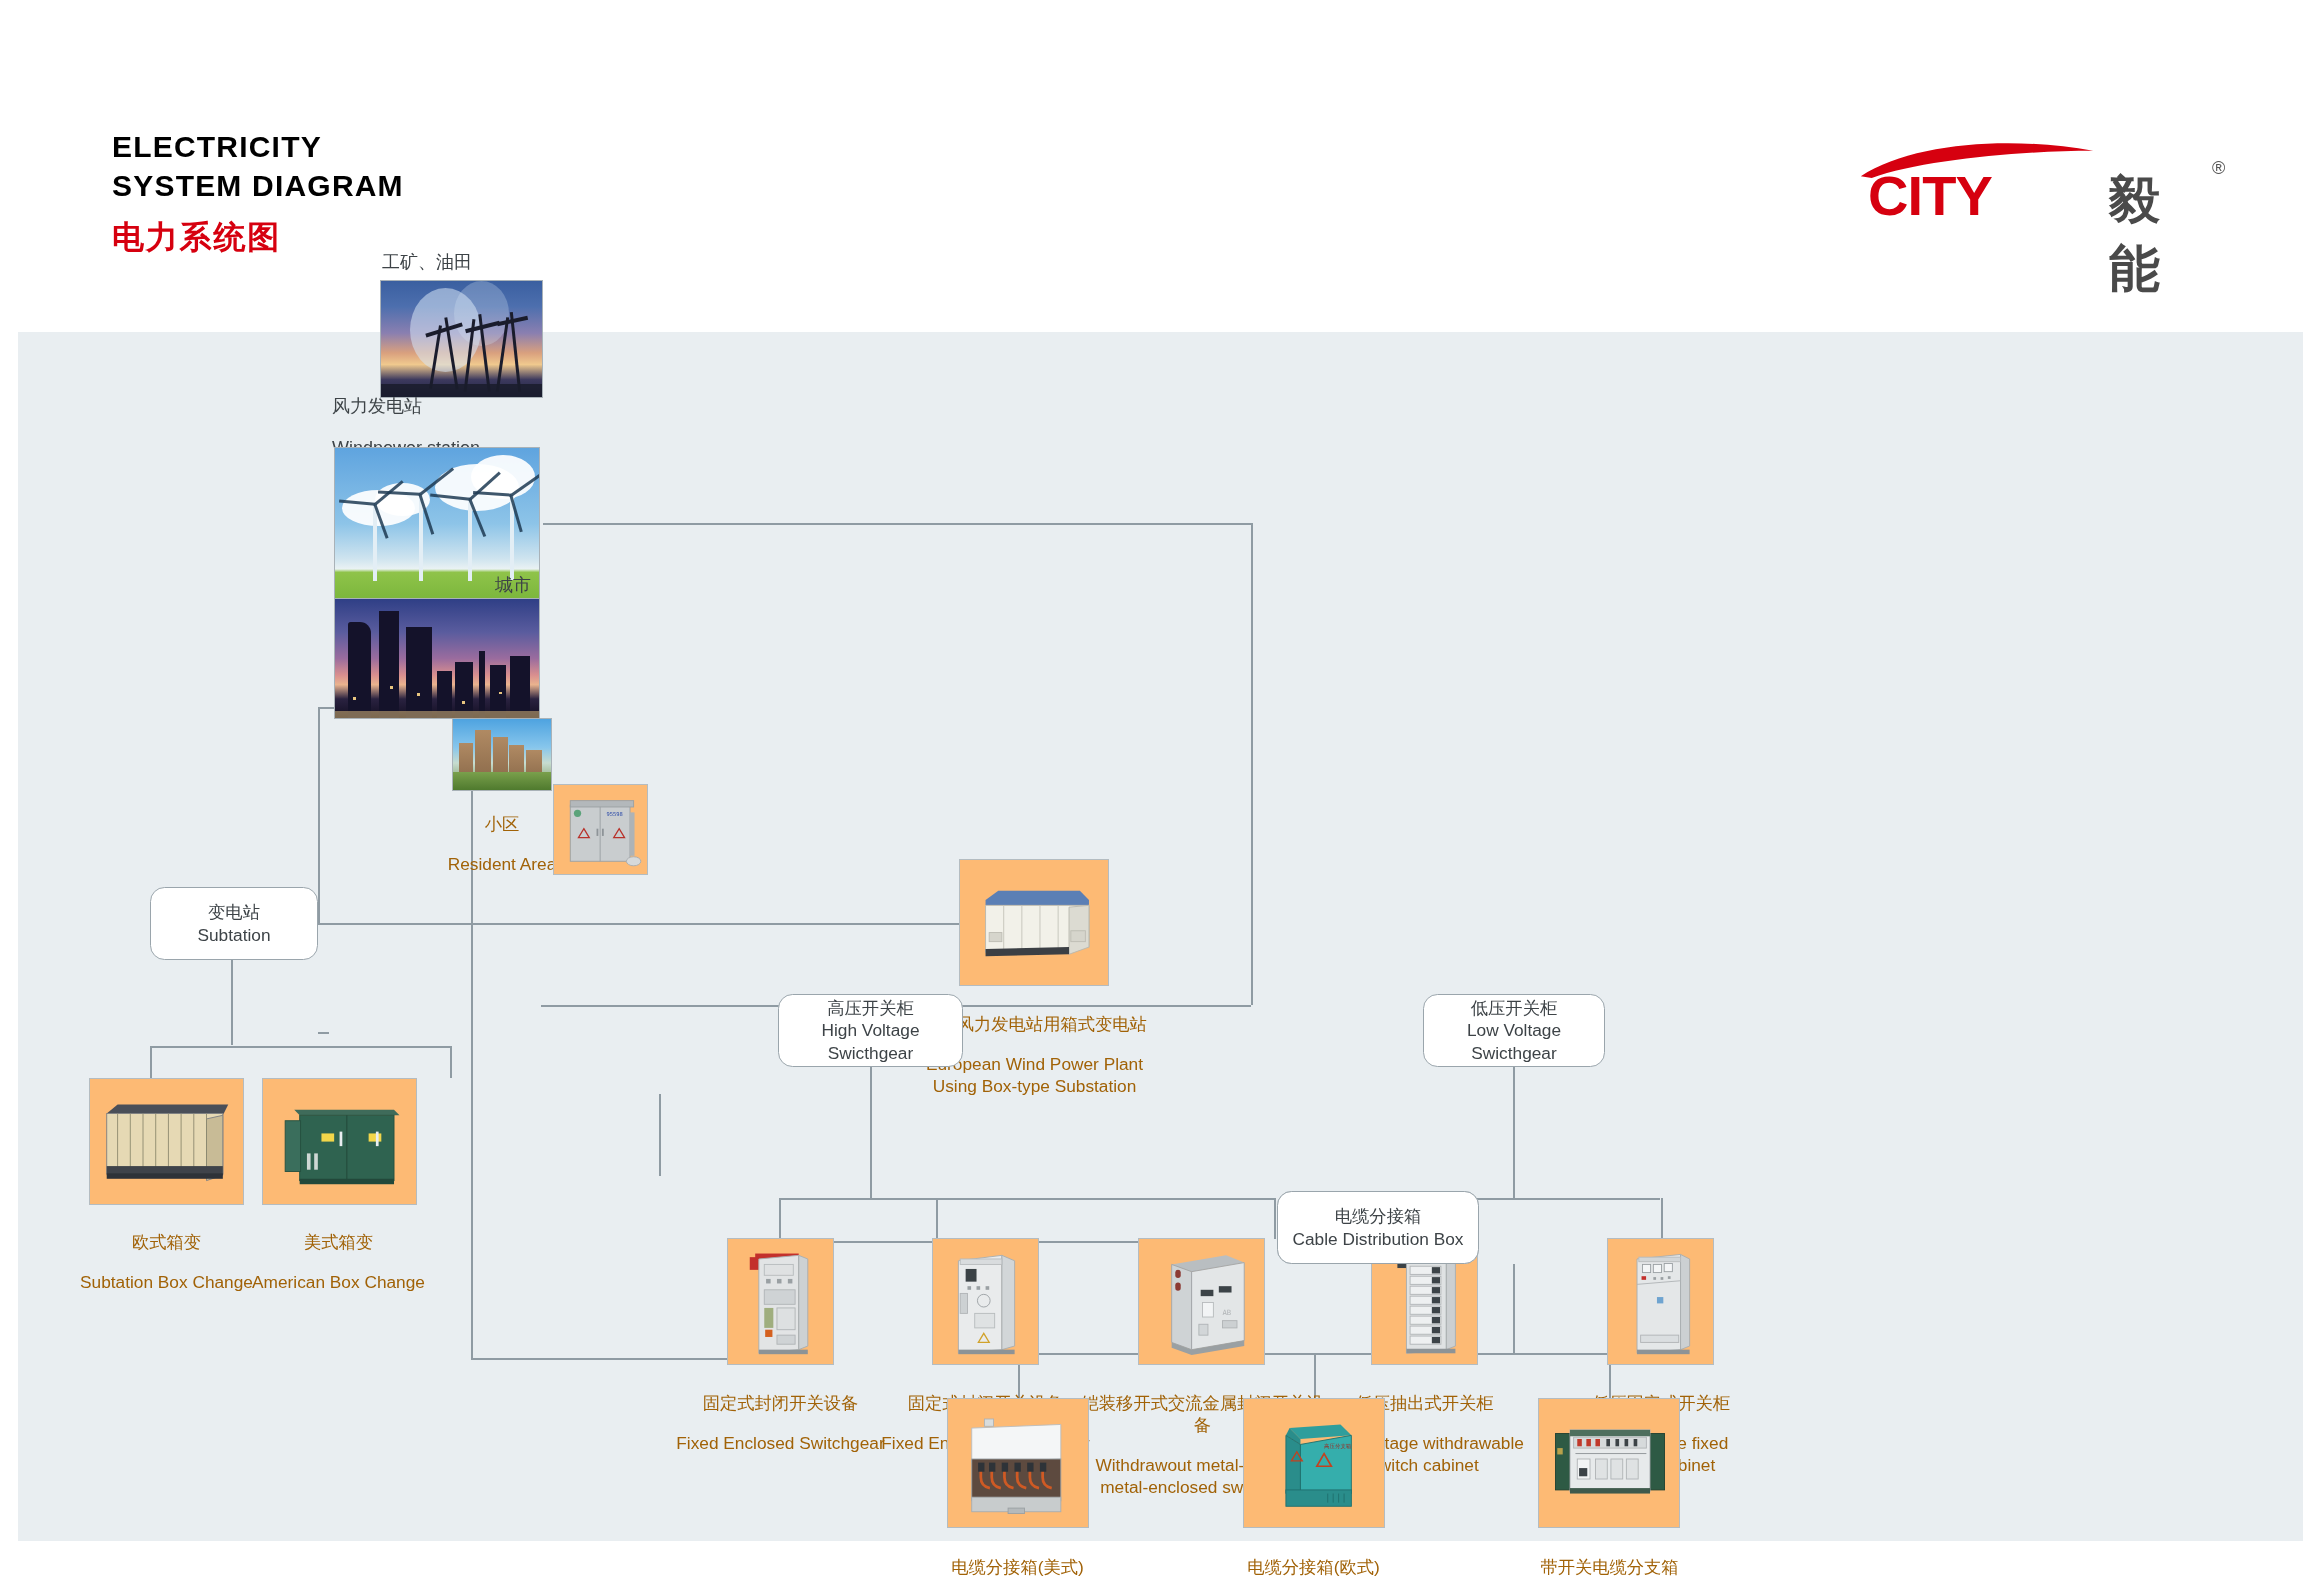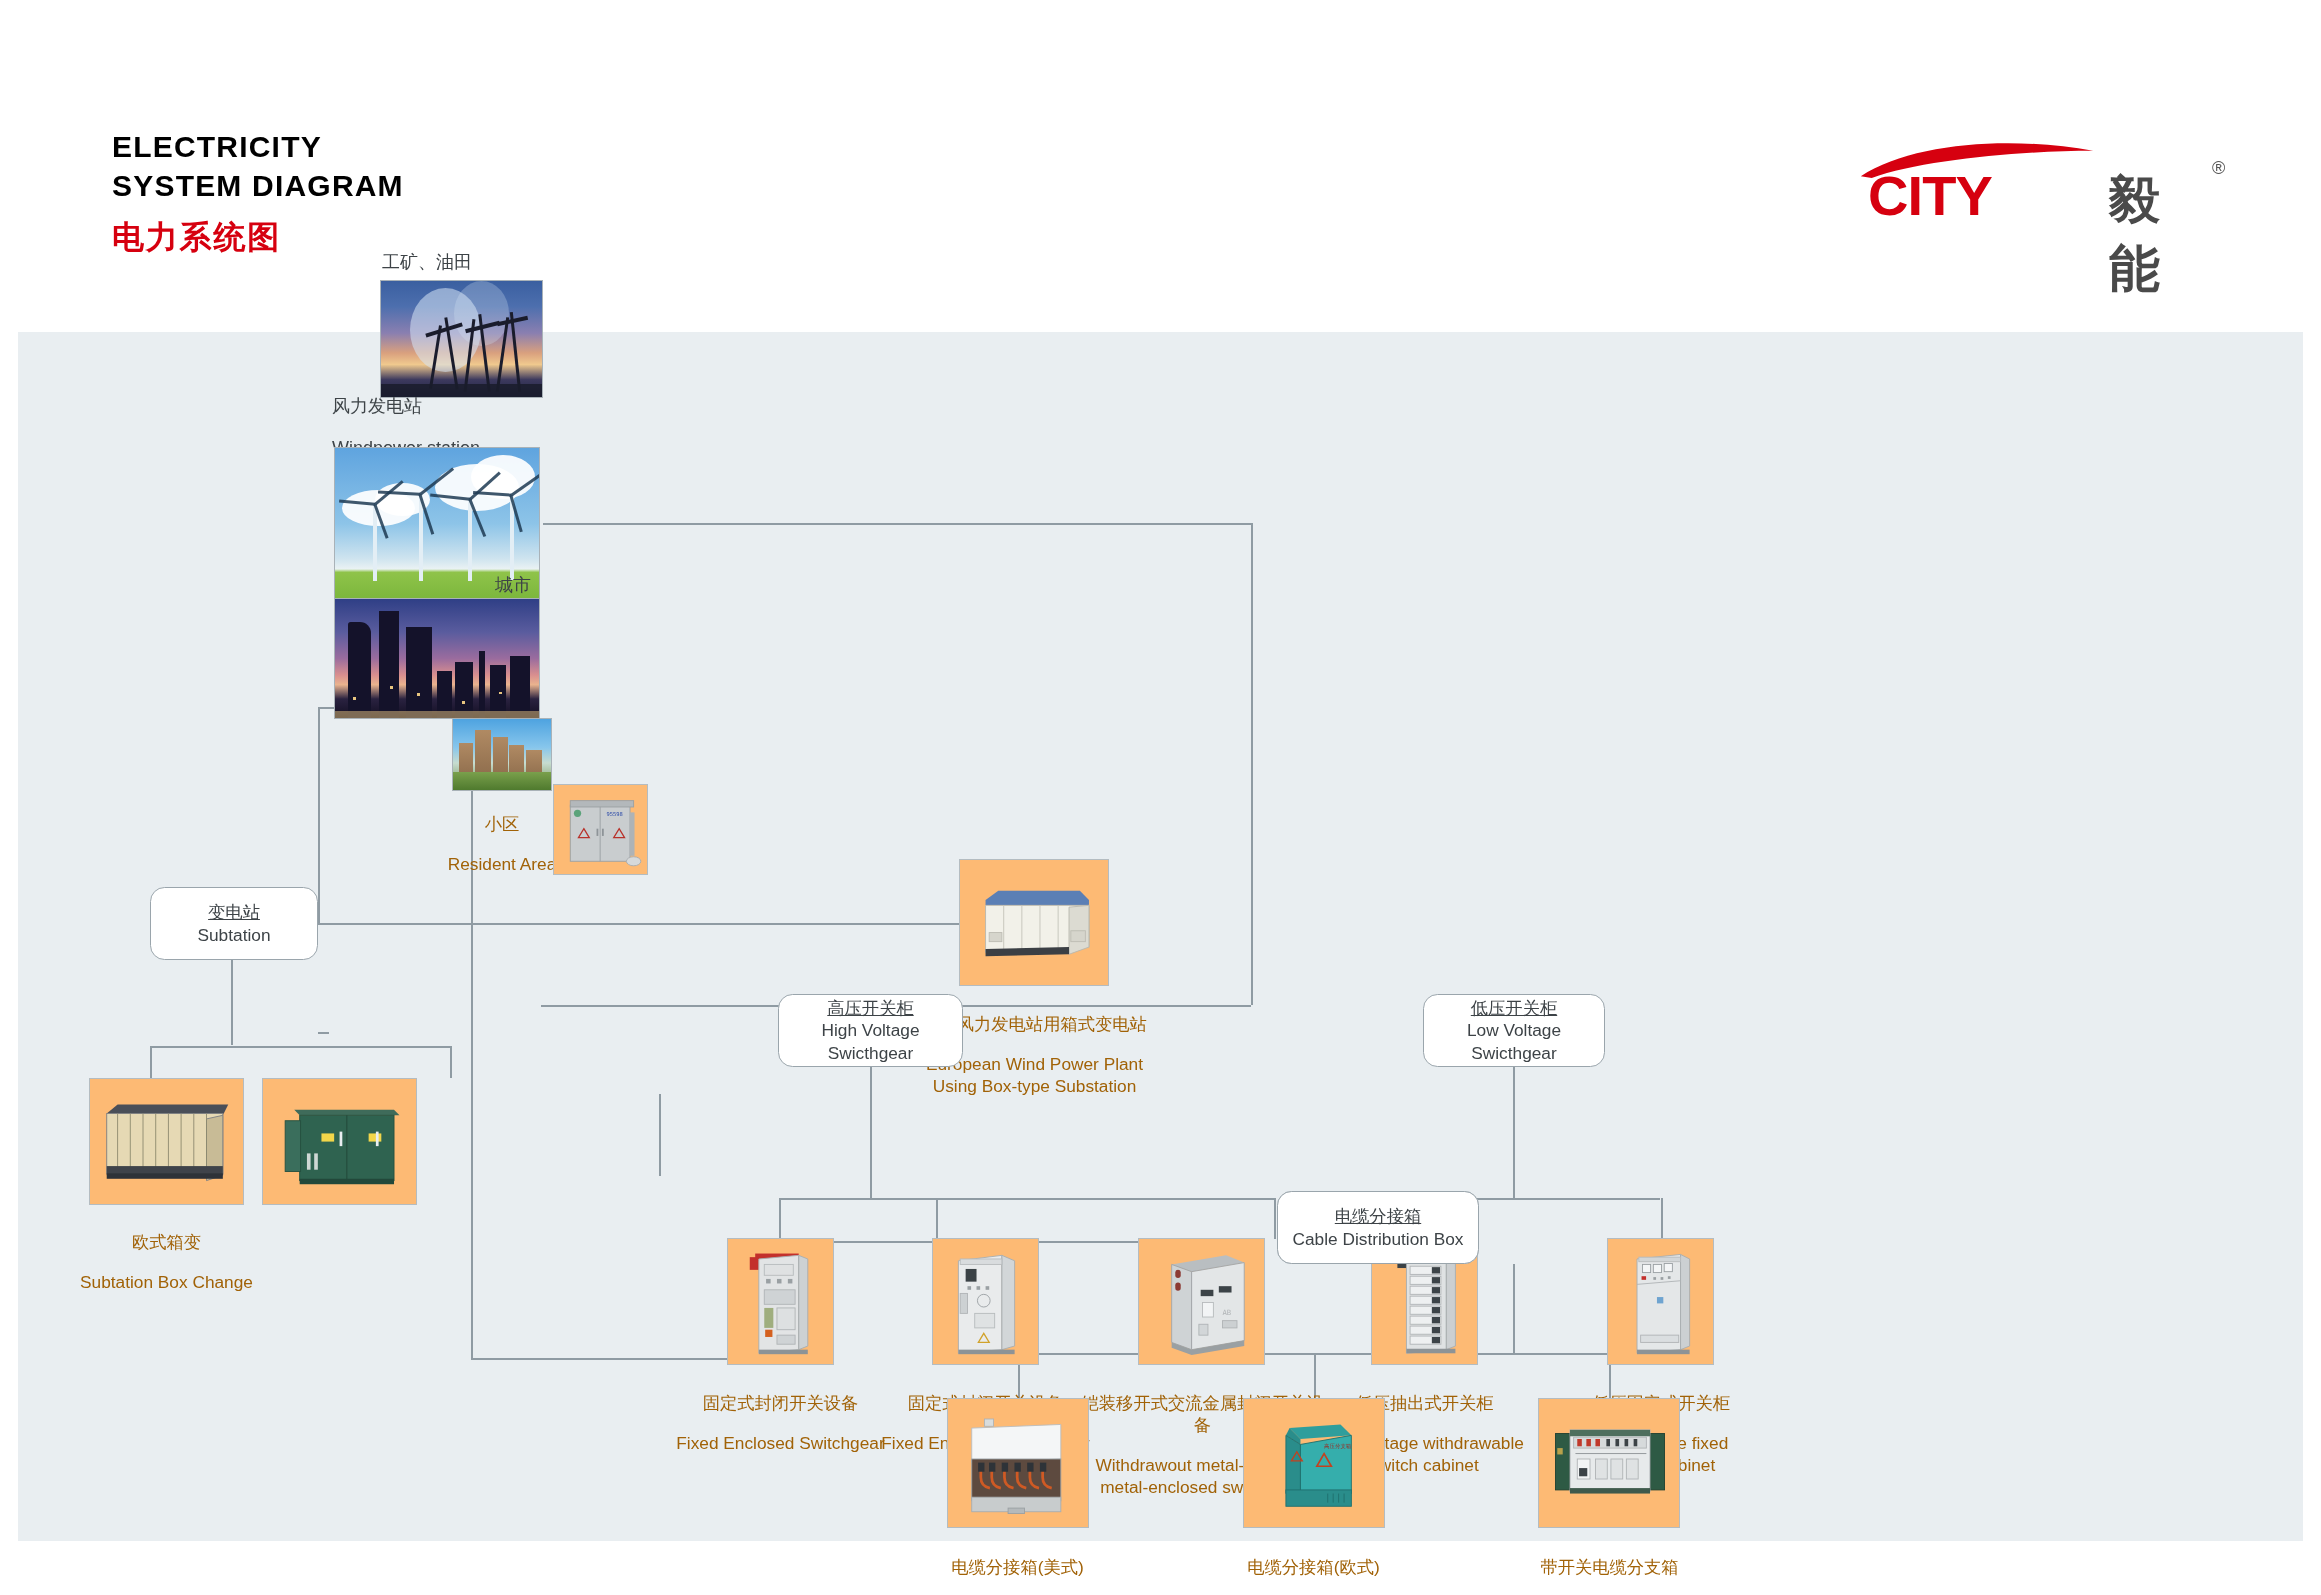--- a/index.html
+++ b/index.html
@@ -47,21 +47,21 @@
   .lnV { width: 1.5px; }
 
   
   .node {
     position: absolute; background: #ffffff;
     border: 1.3px solid #9aa5ac; border-radius: 14.5px;
     display: flex; flex-direction: column;
     align-items: center; justify-content: center;
     color: #3d4347; text-align: center; line-height: 1.30;
   }
-  .node .cn { font-size: 17.3px; text-decoration: underline; }
+  .node .cn { font-size: 17.3px; }
   .node .en { font-size: 17.3px; }
 
   
   .photo { position: absolute; border: 1.2px solid #a9b2b8; overflow: hidden; background: #fff; }
   .prodframe { position: absolute; border: 1.2px solid #b4bcc1; background: #fdba74; overflow: hidden; }
 
   
   .cap {
     position: absolute; text-align: center; color: #a16207;
     line-height: 1.28; white-space: pre-line;
@@ -320,20 +320,24 @@
         <line x1="92" y1="40" x2="92" y2="112" stroke="#204636"></line>
         <rect x="64" y="60" width="14" height="9" fill="#f2d64a"></rect>
         <rect x="116" y="60" width="14" height="9" fill="#f2d64a"></rect>
         <rect x="84" y="58" width="3" height="16" fill="#e9eef1"></rect>
         <rect x="124" y="58" width="3" height="16" fill="#e9eef1"></rect>
         <rect x="48" y="82" width="4" height="18" fill="#cfd8d4"></rect>
         <rect x="56" y="82" width="4" height="18" fill="#cfd8d4"></rect>
         <rect x="40" y="110" width="104" height="6" fill="#22483a"></rect>
       </svg>
     </div>
+    <div class="cap" style="left:216px; top:880px; width:209px;">
+      <span class="cn">美式箱变</span>
+      <span class="en">American Box Change</span>
+    </div>
 
     <div class="prodframe" style="left:941px; top:527px; width:150px; height:127px;">
       <svg viewBox="0 0 165 140" width="150" height="127">
         <polygon points="28,44 42,34 132,34 142,44 142,50 28,50" fill="#5b7fb5"></polygon>
         <polygon points="28,50 142,50 142,96 28,102" fill="#f2f1e9" stroke="#b8b7ae"></polygon>
         <polygon points="142,50 142,96 120,104 120,52" fill="#dcdbd2" stroke="#b8b7ae"></polygon>
         <g stroke="#c4c3ba" stroke-width="1">
           <line x1="48" y1="50" x2="48" y2="100"></line>
             <line x1="68" y1="50" x2="68" y2="99"></line>
           <line x1="88" y1="50" x2="88" y2="98"></line>

